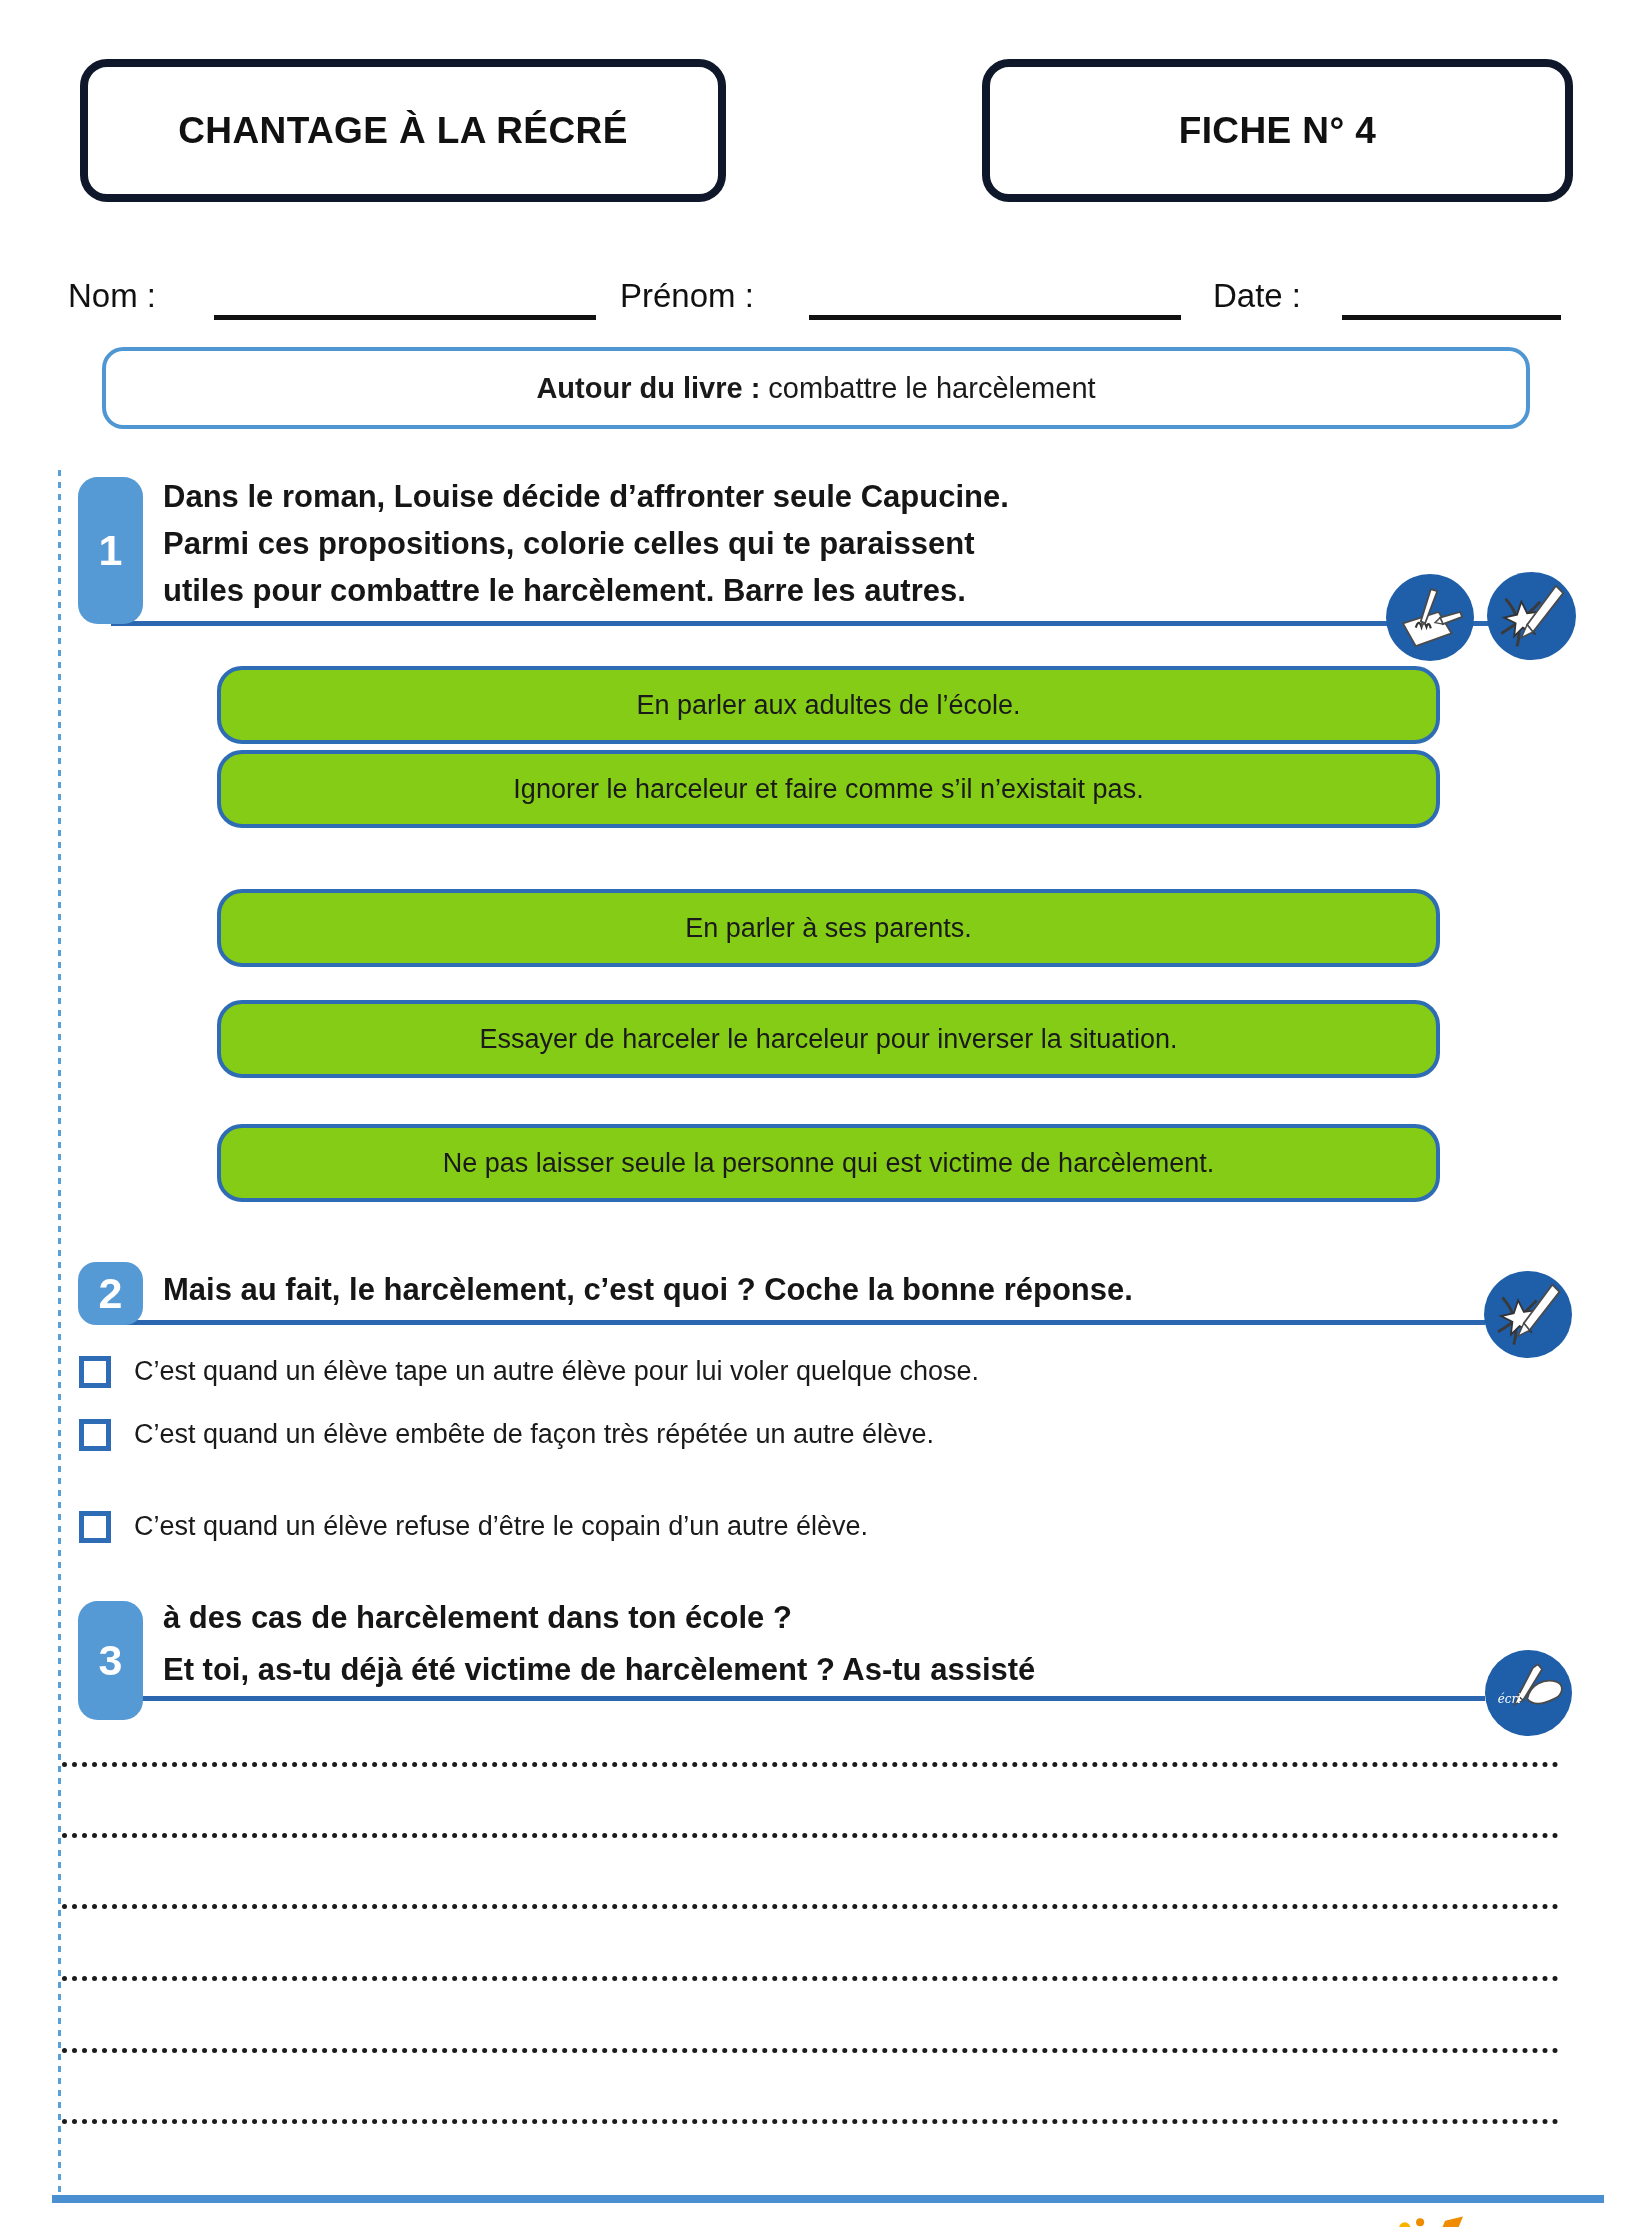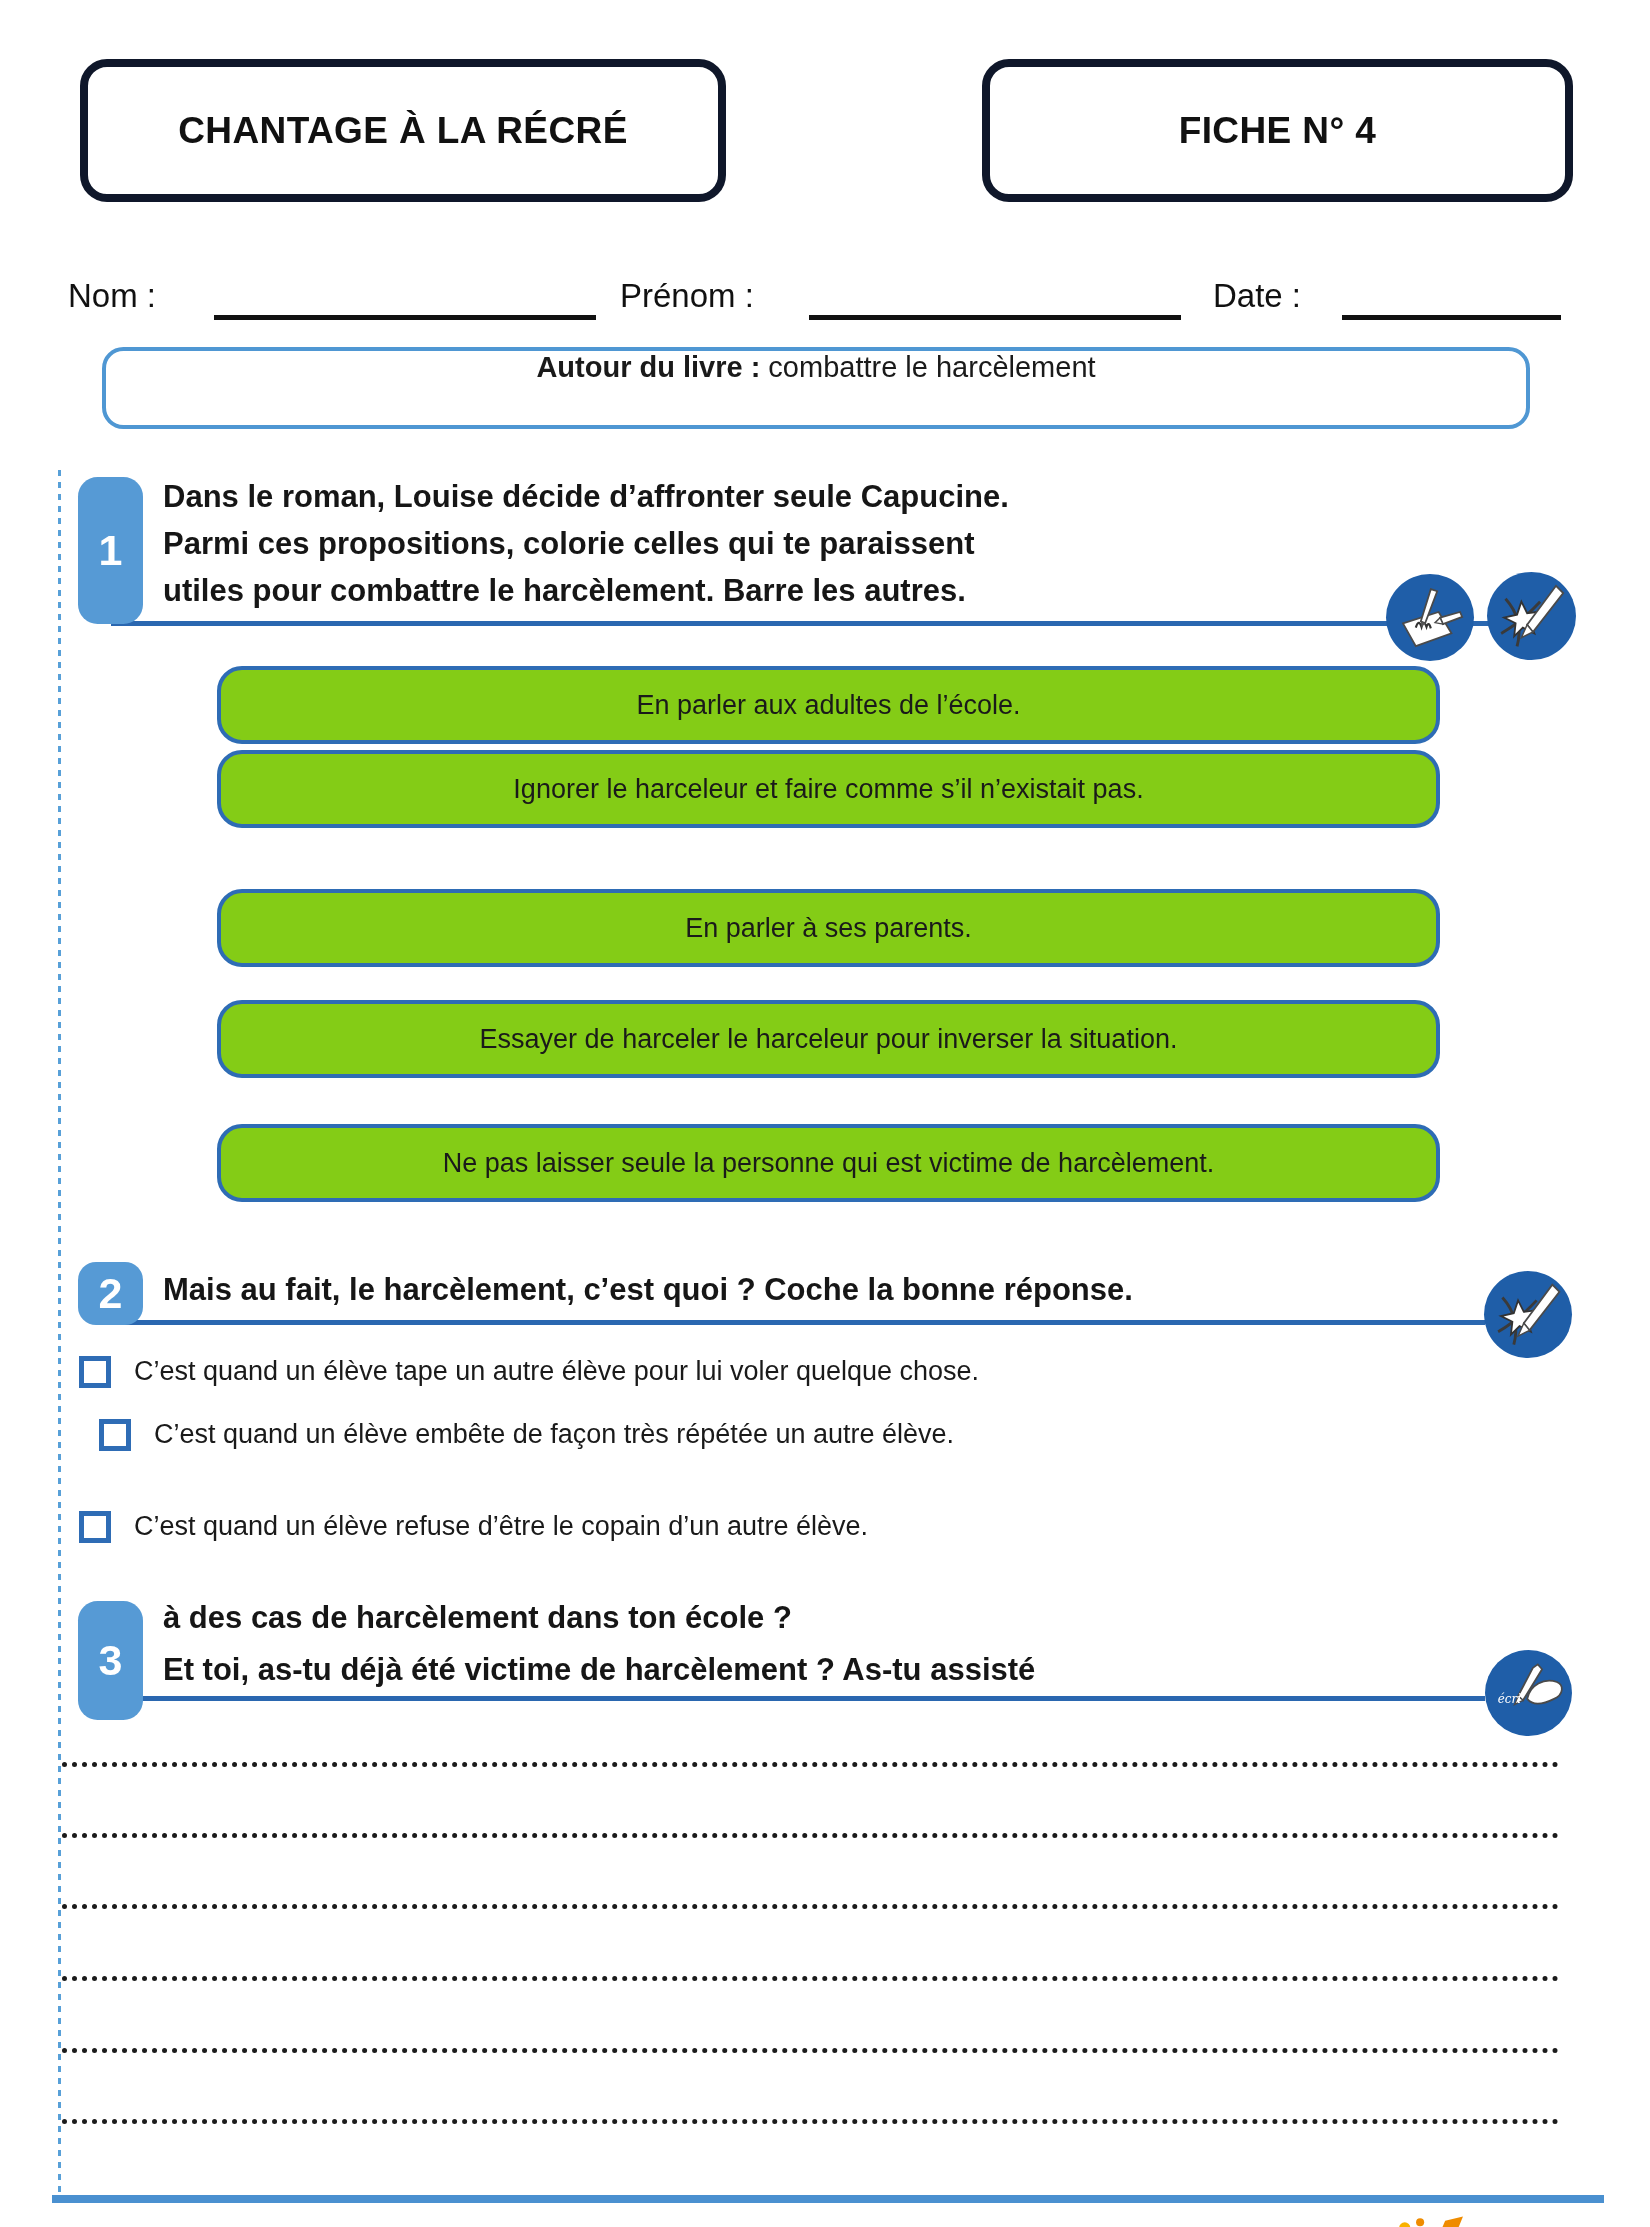--- a/index.html
+++ b/index.html
@@ -27,21 +27,21 @@
   .fiche-box{left:982px;top:59px;width:591px;height:143px;}
 
   
   .field-label{font-size:33px;color:#111;top:273px;line-height:45px;}
   .field-line{height:0;border-bottom:5.3px solid #111;top:315px;}
 
   
   .banner{
     left:102px;top:347px;width:1428px;height:82px;
     box-sizing:border-box;border:4.5px solid #4f97d3;border-radius:21.4px;
-    display:flex;align-items:flex-start;justify-content:center;
+    display:flex;align-items:center;justify-content:center;
     font-size:29px;gap:8px;
   }
   .banner b{font-weight:bold;}
 
   
   .left-rule{
     left:58px;top:470px;width:2.7px;height:1725px;
     background:repeating-linear-gradient(to bottom,#58a0d8 0 5.8px,transparent 5.8px 12px);
   }
 
@@ -87,21 +87,21 @@
     text-align:center;
   }
   .opt1{top:666px;} .opt2{top:750px;} .opt3{top:889px;}
   .opt4{top:1000px;} .opt5{top:1124px;}
 
   
   .choice-row{
     left:79px;width:1506px;height:37px;
     display:flex;align-items:center;gap:23px;
   }
-  .cr1{top:1353px;} .cr2{top:1416px;margin-left:20px;} .cr3{top:1480px;margin-top:28px;}
+  .cr1{top:1353px;} .cr2{top:1416px;} .cr3{top:1480px;margin-top:28px;}
   .checkbox{
     box-sizing:border-box;width:32px;height:32px;flex:0 0 32px;
     border:5.8px solid #2e6cb5;background:#fff;
   }
   .choice-text{font-size:27px;}
 
   
   .dotline{
     left:62px;width:1497px;height:0;
     border-top:5.8px dotted #1b1b1b;

